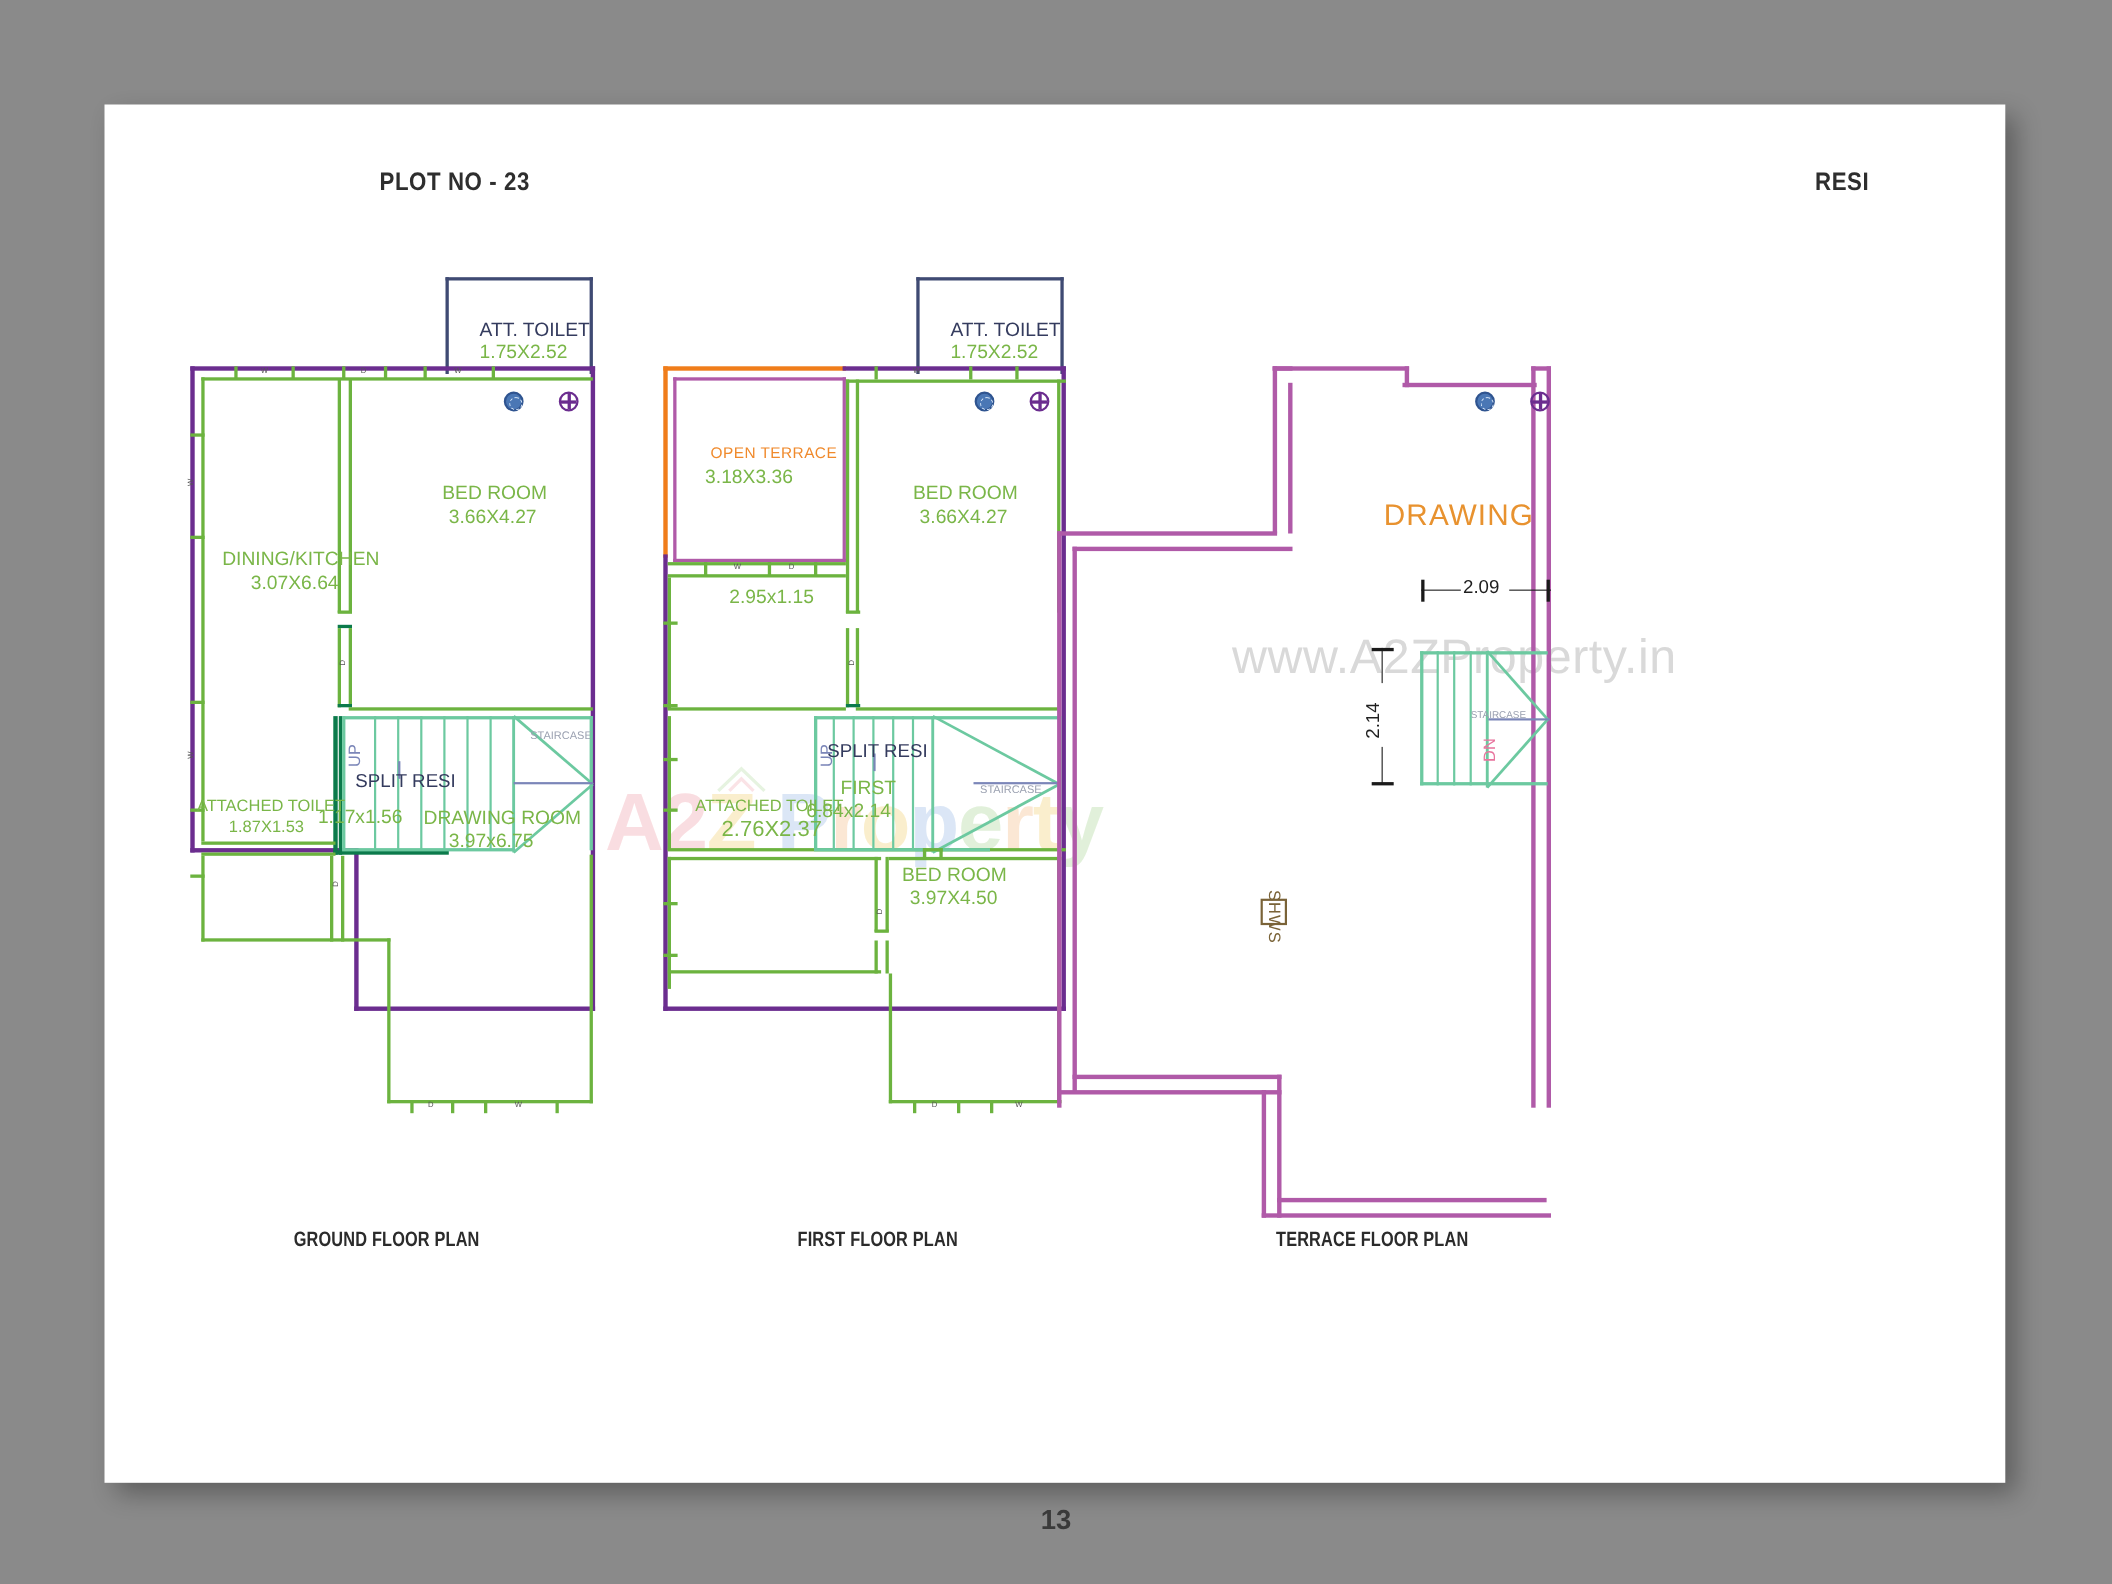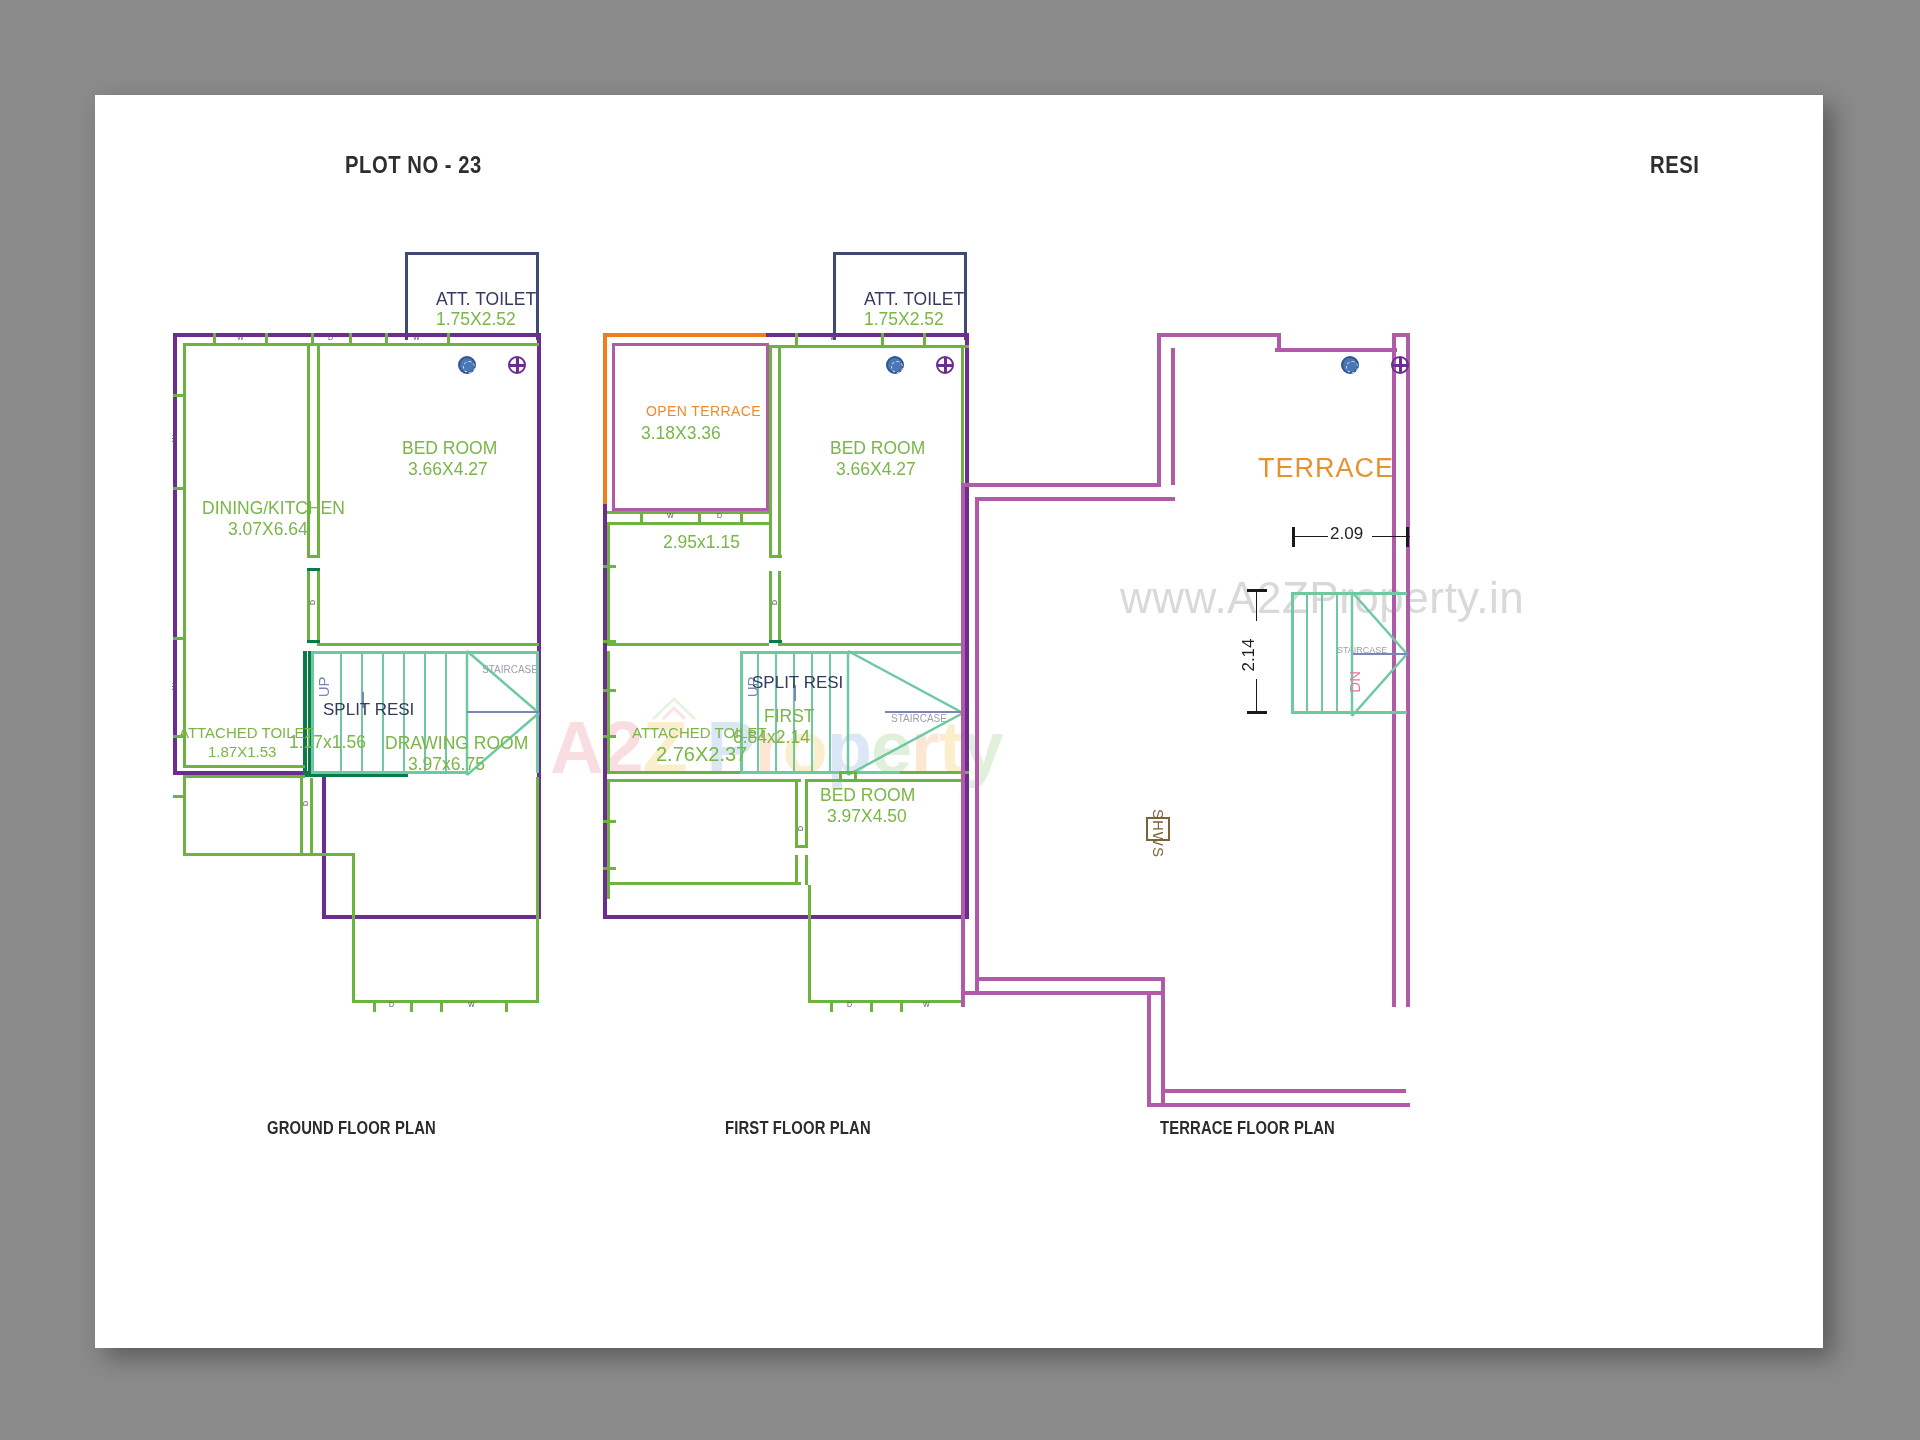--- a/index.html
+++ b/index.html
@@ -412,21 +412,21 @@
       <div class="ln c-magenta" style="left:1066px; top:882px; width:4px; height:130px;"></div>
       <div class="ln c-magenta" style="left:1052px; top:896px; width:4px; height:116px;"></div>
       <div class="ln c-magenta" style="left:1052px; top:1008px; width:263px; height:4px;"></div>
       <div class="ln c-magenta" style="left:1066px; top:994px; width:245px; height:4px;"></div>
 
       <div class="ln c-magenta" style="left:1180px; top:253px; width:4px; height:0px;"></div>
 
       <div class="fan-icon" style="left:1246px; top:261px;"></div>
       <div class="light-icon" style="left:1296px; top:261px;"></div>
 
-      <div class="rt terrace-title" style="left:1163px; top:358px;">TERRACE</div>
+      <div class="rt terrace-title" style="left:1163px; top:358px;">DRAWING</div>
 
       <div class="shws-box" style="left:1051px; top:722px;"></div>
       <div class="shws-text rot90cw" style="left:1029px; top:730px; width:68px; text-align:center;">SHWS</div>
 
       <div class="ln c-mint" style="left:1196px; top:497px; width:3px; height:122px;"></div>
       <div class="ln c-mint" style="left:1196px; top:497px; width:116px; height:3px;"></div>
       <div class="ln c-mint" style="left:1196px; top:616px; width:116px; height:3px;"></div>
       <div class="ln c-mint" style="left:1211px; top:497px; width:2px; height:122px;"></div>
       <div class="ln c-mint" style="left:1226px; top:497px; width:2px; height:122px;"></div>
       <div class="ln c-mint" style="left:1241px; top:497px; width:2px; height:122px;"></div>
@@ -450,13 +450,14 @@
       <div class="dtick-h" style="left:1152px; top:616px;"></div>
       <div class="ln c-black" style="left:1161px; top:494px; width:1px; height:32px;"></div>
       <div class="ln c-black" style="left:1161px; top:584px; width:1px; height:34px;"></div>
       <div class="rt rot90 t-dim" style="left:1137px; top:550px; font-size:17px;">2.14</div>
 
       <div class="plan-caption" id="cap-terr">TERRACE FLOOR PLAN</div>
     </div>
 
   </div>
 
+  <div class="page-num">13</div>
 </div>
 
 </body></html>

